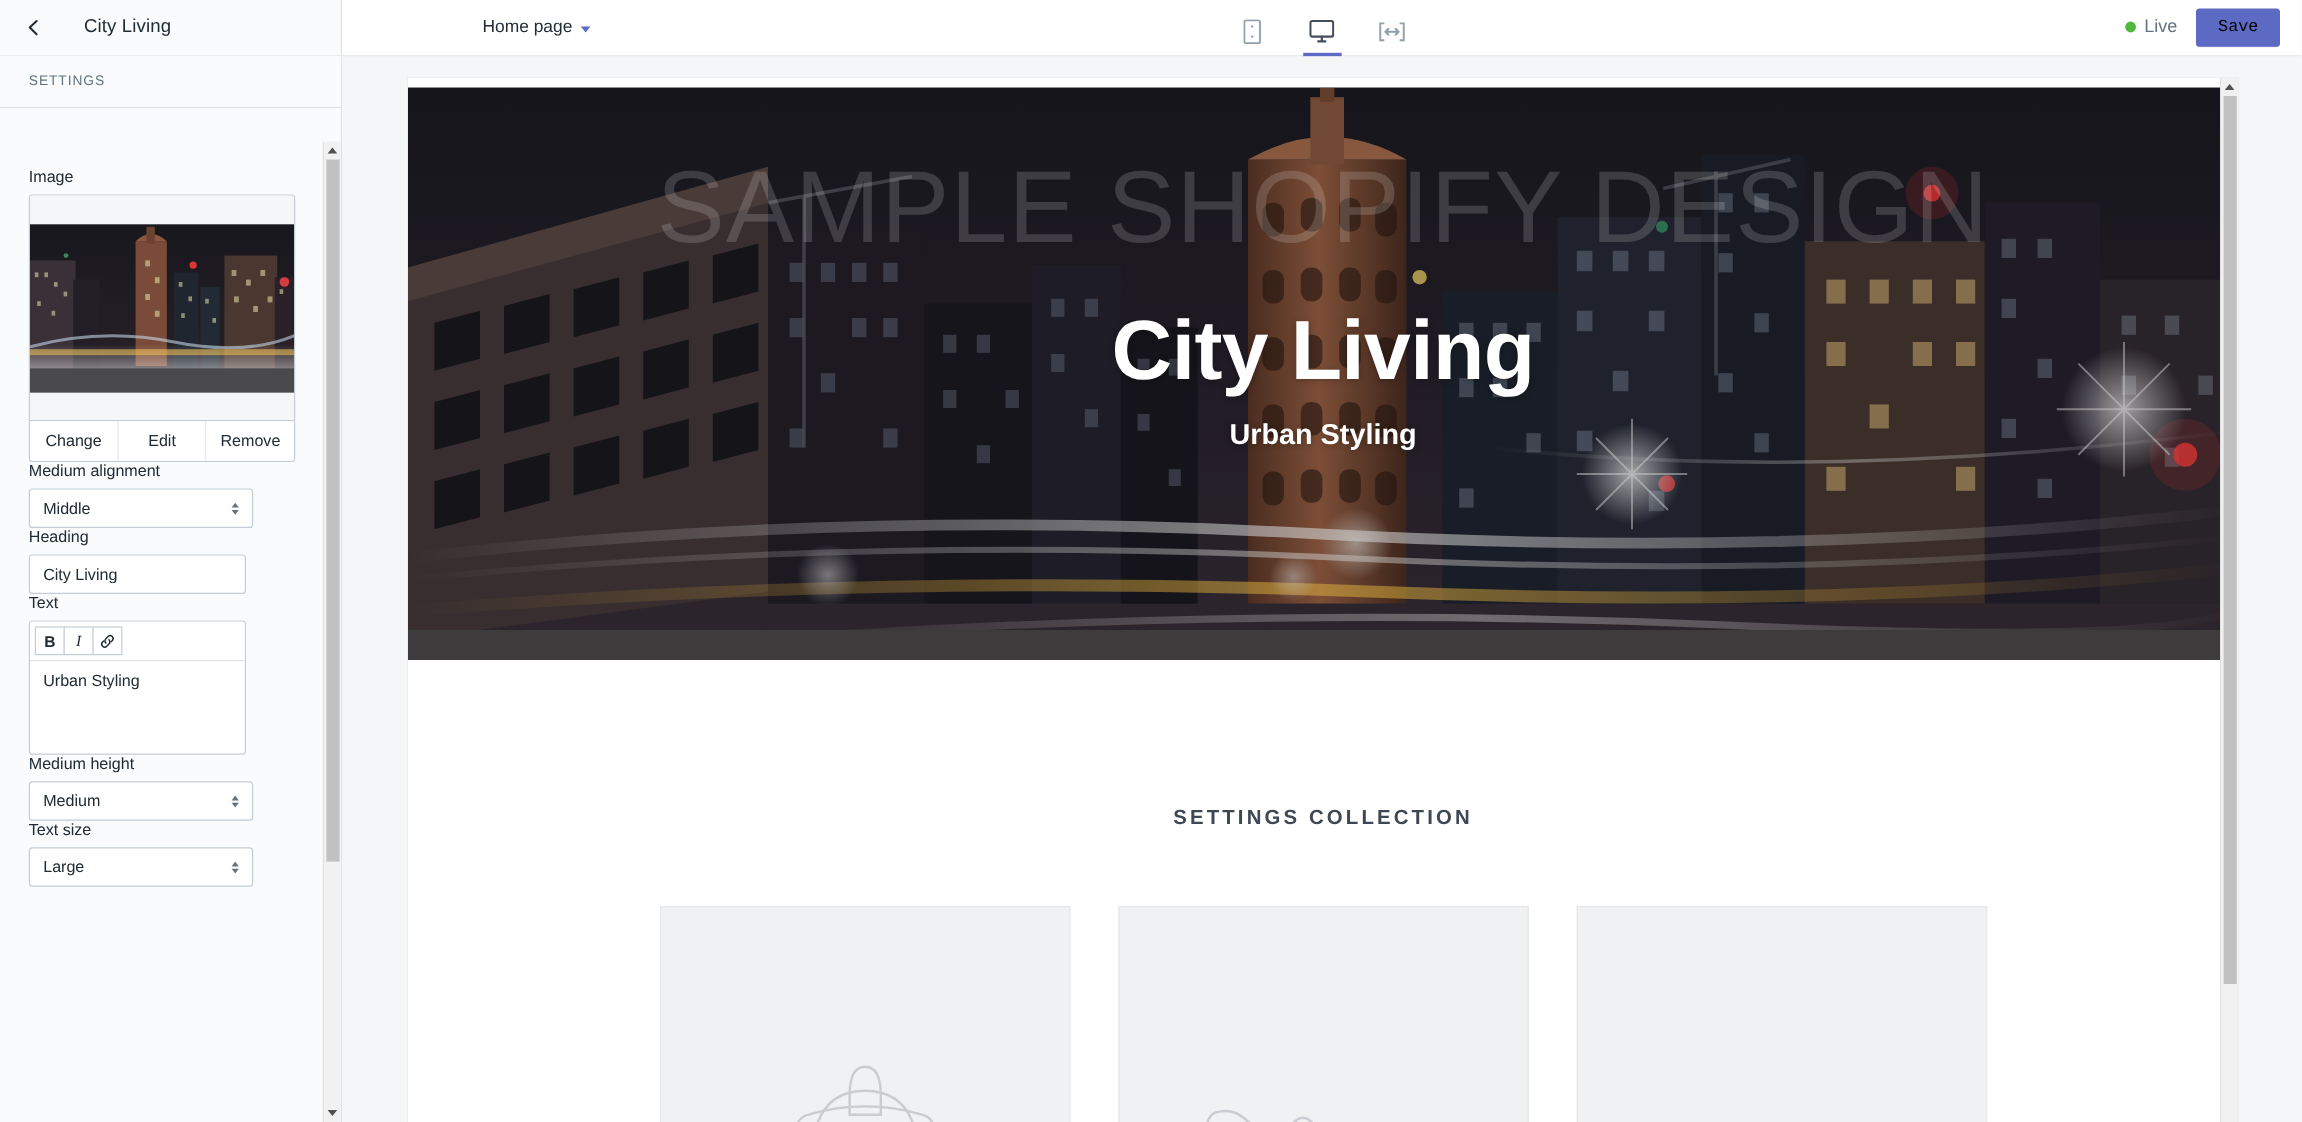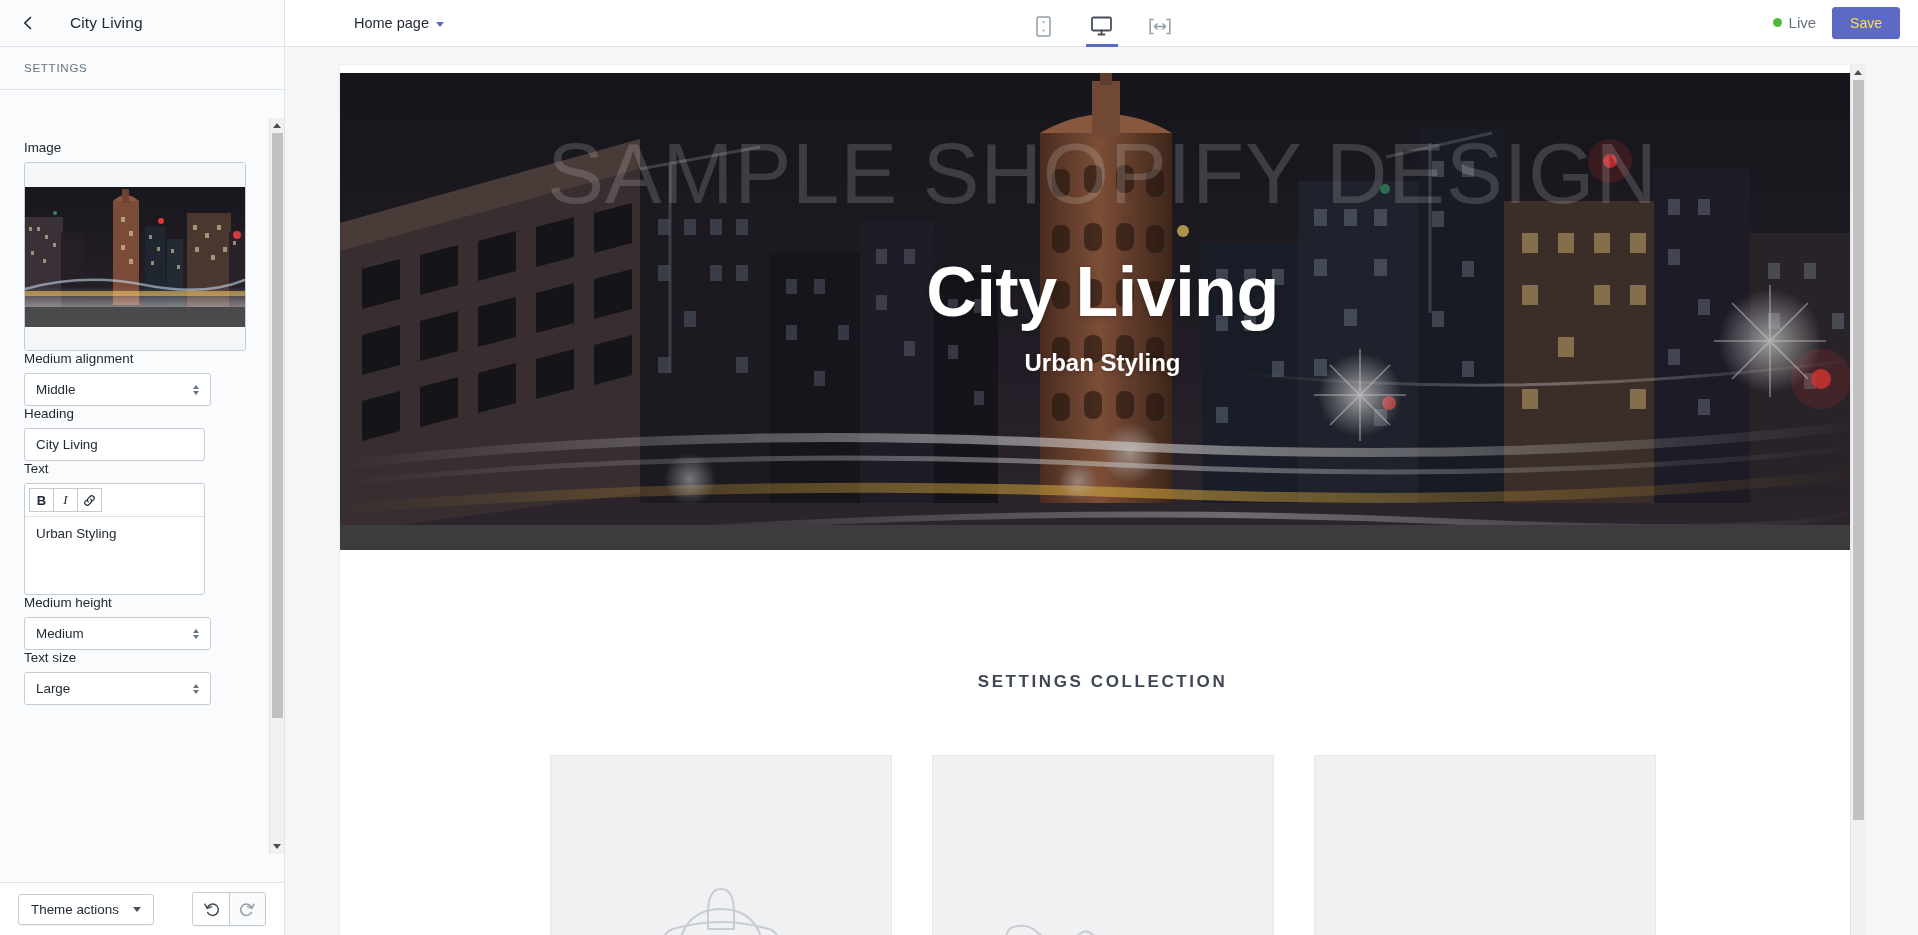--- a/index.html
+++ b/index.html
@@ -36,21 +36,21 @@
     margin-left: 22px; letter-spacing: .1px;
   }
   .tb-right {
     flex: 1; height: 100%;
     background: #ffffff;
     display: flex; align-items: center;
     position: relative;
   }
   .page-select {
     display: flex; align-items: center; gap: 7px;
-    margin-left: 62px; cursor: pointer;
+    margin-left: 110px; cursor: pointer;
     font-size: 14.5px; color: #212b36; padding: 5px 7px; border-radius: 3px;
   }
   .chev-d {
     width: 0; height: 0; border-left: 4.5px solid transparent;
     border-right: 4.5px solid transparent; border-top: 5px solid #5c6ac4;
     margin-top: 2px;
   }
   .devices {
     position: absolute; left: 50%; transform: translateX(-50%);
     display: flex; align-items: flex-end; gap: 24px; height: 100%;
@@ -69,23 +69,23 @@
   .tb-actions {
     margin-left: auto; display: flex; align-items: center;
     gap: 16px; padding-right: 18px;
   }
   .live-badge {
     display: flex; align-items: center; gap: 7px;
     font-size: 15px; color: #637381;
   }
   .dot { width: 9px; height: 9px; border-radius: 50%; background: #50b83c; }
   .save-btn {
-    background: #5c6ac4; color: #fde047; border: 1px solid #5c6ac4;
+    background: #5c6ac4; color: #000000; border: 1px solid #5c6ac4;
     border-radius: 3px; padding: 7px 17px; font-size: 14px;
-    cursor: pointer; font-family: Liberation Sans, sans-serif; line-height: 1.2;
+    cursor: pointer; font-family: Liberation Mono, monospace; line-height: 1.2;
     box-shadow: 0 1px 0 rgba(22,29,37,.05);
   }
 
   
   .body { flex: 1; display: flex; min-height: 0; }
 
   
   .sidebar {
     width: 285px; flex: 0 0 285px;
     background: #fafbfc;
@@ -369,20 +369,25 @@
                   <circle cx="136" cy="34" r="3" fill="#ff3b3b" opacity=".85"></circle>
                   <circle cx="212" cy="48" r="4" fill="#ff4545" opacity=".8"></circle>
                   <circle cx="30" cy="26" r="2" fill="#49d18a" opacity=".6"></circle>
                   <path d="M0 102 Q60 86 120 98 T222 92" stroke="#cfe3f5" stroke-width="2.5" fill="none" opacity=".55"></path>
                   <rect x="0" y="100" width="222" height="22" fill="url(#tglow)" opacity=".55"></rect>
                   <rect x="0" y="104" width="222" height="5" fill="#f7c65a" opacity=".55"></rect>
                   <rect x="0" y="120" width="222" height="20" fill="#4a4a4d"></rect>
                 </svg>
               </div>
             </div>
+            <div class="img-actions">
+              <button>Change</button>
+              <button>Edit</button>
+              <button>Remove</button>
+            </div>
           </div>
         </div>
 
         <div class="field">
           <span class="field-label">Medium alignment</span>
           <div class="select-wrap">
             <div class="sel-box">
               <span>Middle</span>
               <span class="sel-arrows">
                 <span class="ar-up"></span>
@@ -446,40 +451,20 @@
           </div>
           <div class="sb-track">
             <div class="sb-thumb" style="height:585px;"></div>
           </div>
           <div class="sbtn">
             <span class="tri-d"></span>
           </div>
         </div>
       </div>
 
-      <div class="sb-footer">
-        <div class="theme-actions">
-          <span>Theme actions</span>
-          <span class="caret"></span>
-        </div>
-        <div class="ur-group">
-          <button class="ur-btn">
-            <svg width="17" height="17" viewBox="0 0 18 18">
-              <path d="M4.5 7.5 A6 6 0 1 1 5 12.2" fill="none" stroke="#454f5b" stroke-width="1.6" stroke-linecap="round"></path>
-              <path d="M2 3.4 L4.6 7.8 L9 6" fill="none" stroke="#454f5b" stroke-width="1.6" stroke-linecap="round" stroke-linejoin="round"></path>
-            </svg>
-          </button>
-          <button class="ur-btn">
-            <svg width="17" height="17" viewBox="0 0 18 18">
-              <path d="M13.5 7.5 A6 6 0 1 0 13 12.2" fill="none" stroke="#919eab" stroke-width="1.6" stroke-linecap="round"></path>
-              <path d="M16 3.4 L13.4 7.8 L9 6" fill="none" stroke="#919eab" stroke-width="1.6" stroke-linecap="round" stroke-linejoin="round"></path>
-            </svg>
-          </button>
-        </div>
-      </div>
     </div>
 
     <div class="preview-area">
       <div class="frame-outer">
         <div class="frame-pad"></div>
 
         <div class="hero">
           <div class="city-bg">
             <svg width="1525" height="477" viewBox="0 0 1525 477" preserveAspectRatio="xMidYMid slice">
               <defs>

